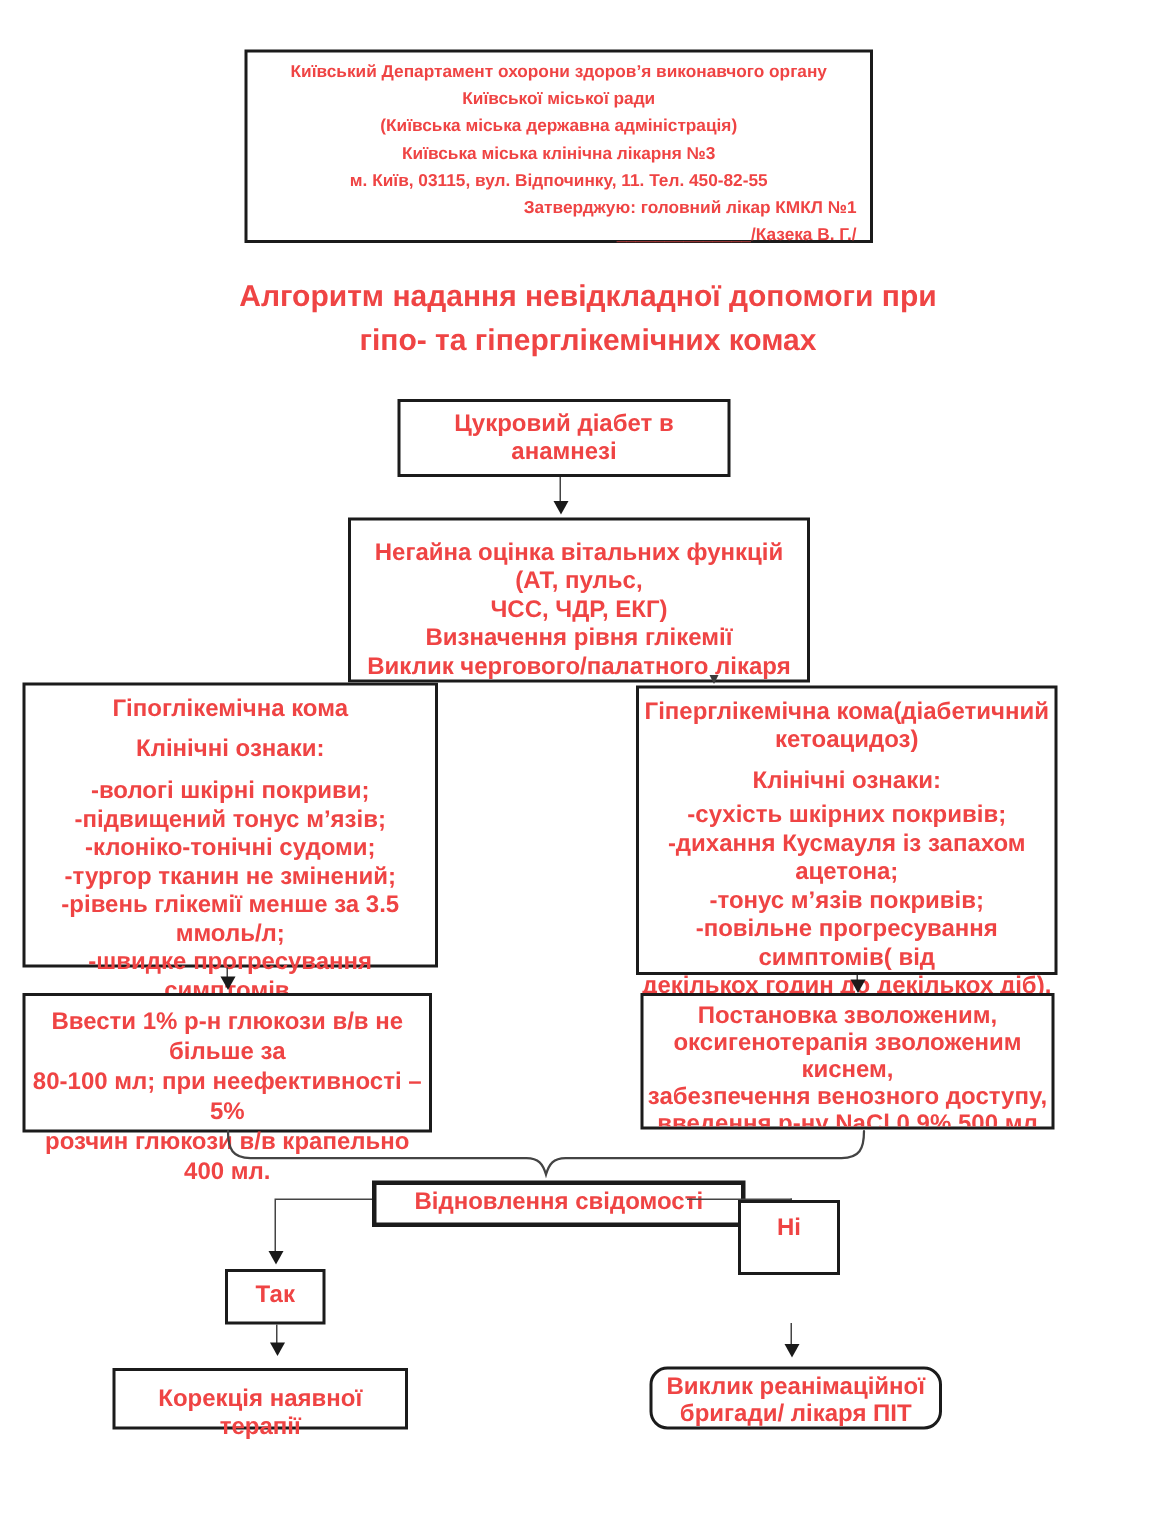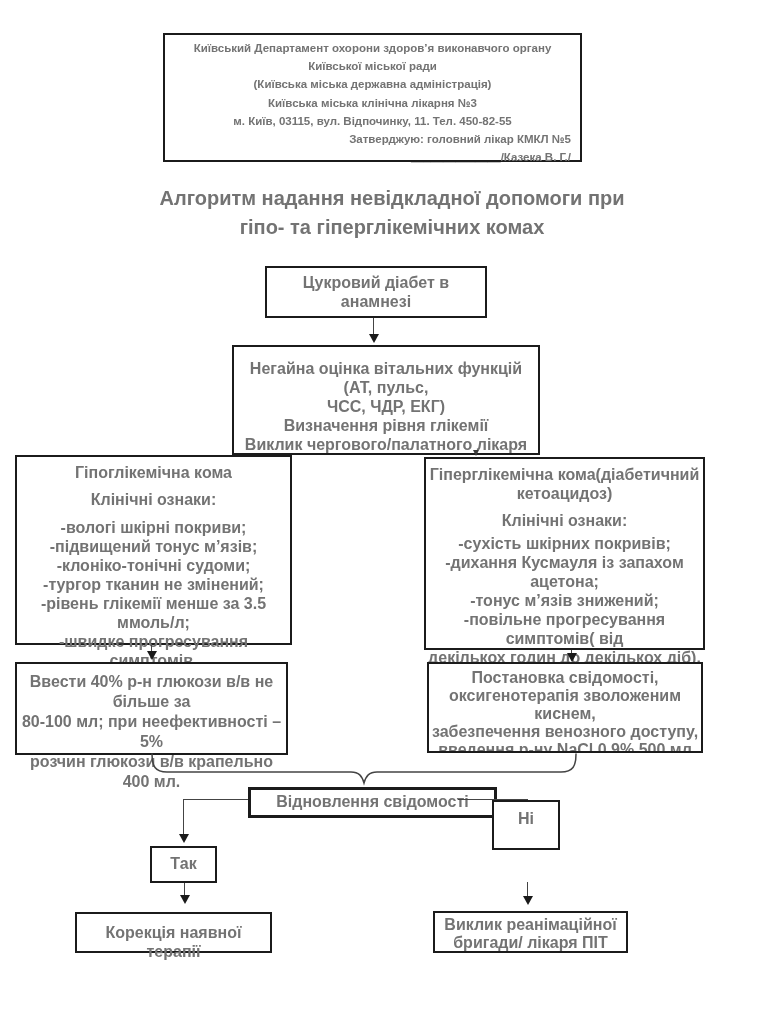--- a/index.html
+++ b/index.html
@@ -1,17 +1,17 @@
 <!DOCTYPE html>
 <html><head>
 <meta charset="utf-8">
 <style>
   html,body{margin:0;padding:0;background:#ffffff;overflow:hidden;}
   .page{position:relative;width:768px;height:1024px;background:#ffffff;
-        font-family:"Liberation Sans",sans-serif;font-weight:bold;color:#737373;}
+        font-family:"Liberation Sans",sans-serif;font-weight:bold;color:#ef4444;}
   .abs{position:absolute;box-sizing:border-box;}
   .box{position:absolute;box-sizing:border-box;background:#ffffff;border:2px solid #1b1b1b;text-align:center;}
   .thick{border-width:2.5px;}
   .xthick{border-width:3px;}
   .vline{position:absolute;width:1.4px;background:#444444;}
   .hline{position:absolute;height:1.4px;background:#444444;}
   .arrow-down{position:absolute;width:0;height:0;border-left:5px solid transparent;
               border-right:5px solid transparent;border-top:9px solid #1a1a1a;}
   .arrow-down.sm{border-left-width:3.5px;border-right-width:3.5px;border-top-width:6px;border-top-color:#3a3a3a;}
   .hdr{font-size:11.5px;line-height:18.2px;text-align:center;padding-top:4px;}
@@ -25,21 +25,21 @@
 <body>
 
 <div class="page">
 
   <div class="box hdr" style="left:163px;top:33px;width:419px;height:129px;">
     <div>Київський Департамент охорони здоров’я виконавчого органу</div>
     <div>Київської міської ради</div>
     <div>(Київська міська державна адміністрація)</div>
     <div>Київська міська клінічна лікарня №3</div>
     <div>м. Київ, 03115, вул. Відпочинку, 11. Тел. 450-82-55</div>
-    <div class="right">Затверджую: головний лікар КМКЛ №5</div>
+    <div class="right">Затверджую: головний лікар КМКЛ №1</div>
     <div class="right">______________/Казека В. Г./</div>
   </div>
 
   <div class="abs pgtitle" style="left:112px;top:184px;width:560px;">
     <div>Алгоритм надання невідкладної допомоги при</div>
     <div>гіпо- та гіперглікемічних комах</div>
   </div>
 
   <div class="box flowtxt" style="left:265px;top:266px;width:222px;height:52px;padding-top:5px;">
     <div>Цукровий діабет в анамнезі</div>
@@ -70,39 +70,39 @@
     </div>
   </div>
 
   <div class="box flowtxt" style="left:424px;top:457px;width:281px;height:193px;padding-top:6px;">
     <div>Гіперглікемічна кома(діабетичний</div>
     <div>кетоацидоз)</div>
     <div style="margin-top:8px;">Клінічні ознаки:</div>
     <div style="margin-top:4px;">
       <div>-сухість шкірних покривів;</div>
       <div>-дихання Кусмауля із запахом ацетона;</div>
-      <div>-тонус м’язів знижений;</div>
+      <div>-тонус м’язів покривів;</div>
       <div>-повільне прогресування симптомів( від</div>
       <div>декількох годин до декількох діб).</div>
     </div>
   </div>
 
   <div class="vline" style="left:151px;top:645px;height:8px;"></div>
   <div class="arrow-down" style="left:147px;top:651px;"></div>
   <div class="vline" style="left:571px;top:650px;height:5px;"></div>
   <div class="arrow-down" style="left:567px;top:653px;"></div>
 
   <div class="box thick flowtxt" style="left:15px;top:662px;width:273px;height:93px;padding-top:8px;line-height:20px;">
-    <div>Ввести 40% р-н глюкози в/в не більше за</div>
+    <div>Ввести 1% р-н глюкози в/в не більше за</div>
     <div>80-100 мл; при неефективності – 5%</div>
     <div>розчин глюкози в/в крапельно 400 мл.</div>
   </div>
 
   <div class="box thick flowtxt clip" style="left:427px;top:662px;width:276px;height:91px;padding-top:5px;line-height:18px;">
-    <div>Постановка свідомості,</div>
+    <div>Постановка зволоженим,</div>
     <div>оксигенотерапія зволоженим киснем,</div>
     <div>забезпечення венозного доступу,</div>
     <div>введення р-ну NaCl 0.9% 500 мл в/в</div>
     <div>крапельно</div>
   </div>
 
   <svg class="overlay" width="768" height="1024" viewBox="0 0 768 1024">
     <path d="M152,754 C152,766 155,772 167,772 L351,772 C359,772 362,776 364,783
              C366,776 369,772 377,772 L561,772 C573,772 576,766 576,754" fill="none" stroke="#444444" stroke-width="1.5" stroke-linecap="round"></path>
   </svg>
@@ -124,18 +124,18 @@
   </div>
 
   <div class="hline" style="left:458px;top:799px;width:70px;"></div>
   <div class="vline" style="left:527px;top:799px;height:33px;"></div>
   <div class="arrow-down" style="left:523px;top:832px;"></div>
   <div class="box flowtxt" style="left:492px;top:800px;width:68px;height:50px;line-height:34px;">
     <div>Ні</div>
   </div>
   <div class="vline" style="left:527px;top:882px;height:14px;"></div>
   <div class="arrow-down" style="left:523px;top:896px;"></div>
-  <div class="box thick flowtxt" style="left:433px;top:911px;width:195px;height:42px;padding-top:3px;line-height:17.5px;">
+  <div class="box thick flowtxt" style="left:433px;top:911px;width:195px;height:42px;padding-top:3px;line-height:17.5px;border-radius:12px;">
     <div>Виклик реанімаційної</div>
     <div>бригади/ лікаря ПІТ</div>
   </div>
 
 </div>
 
 </body></html>

